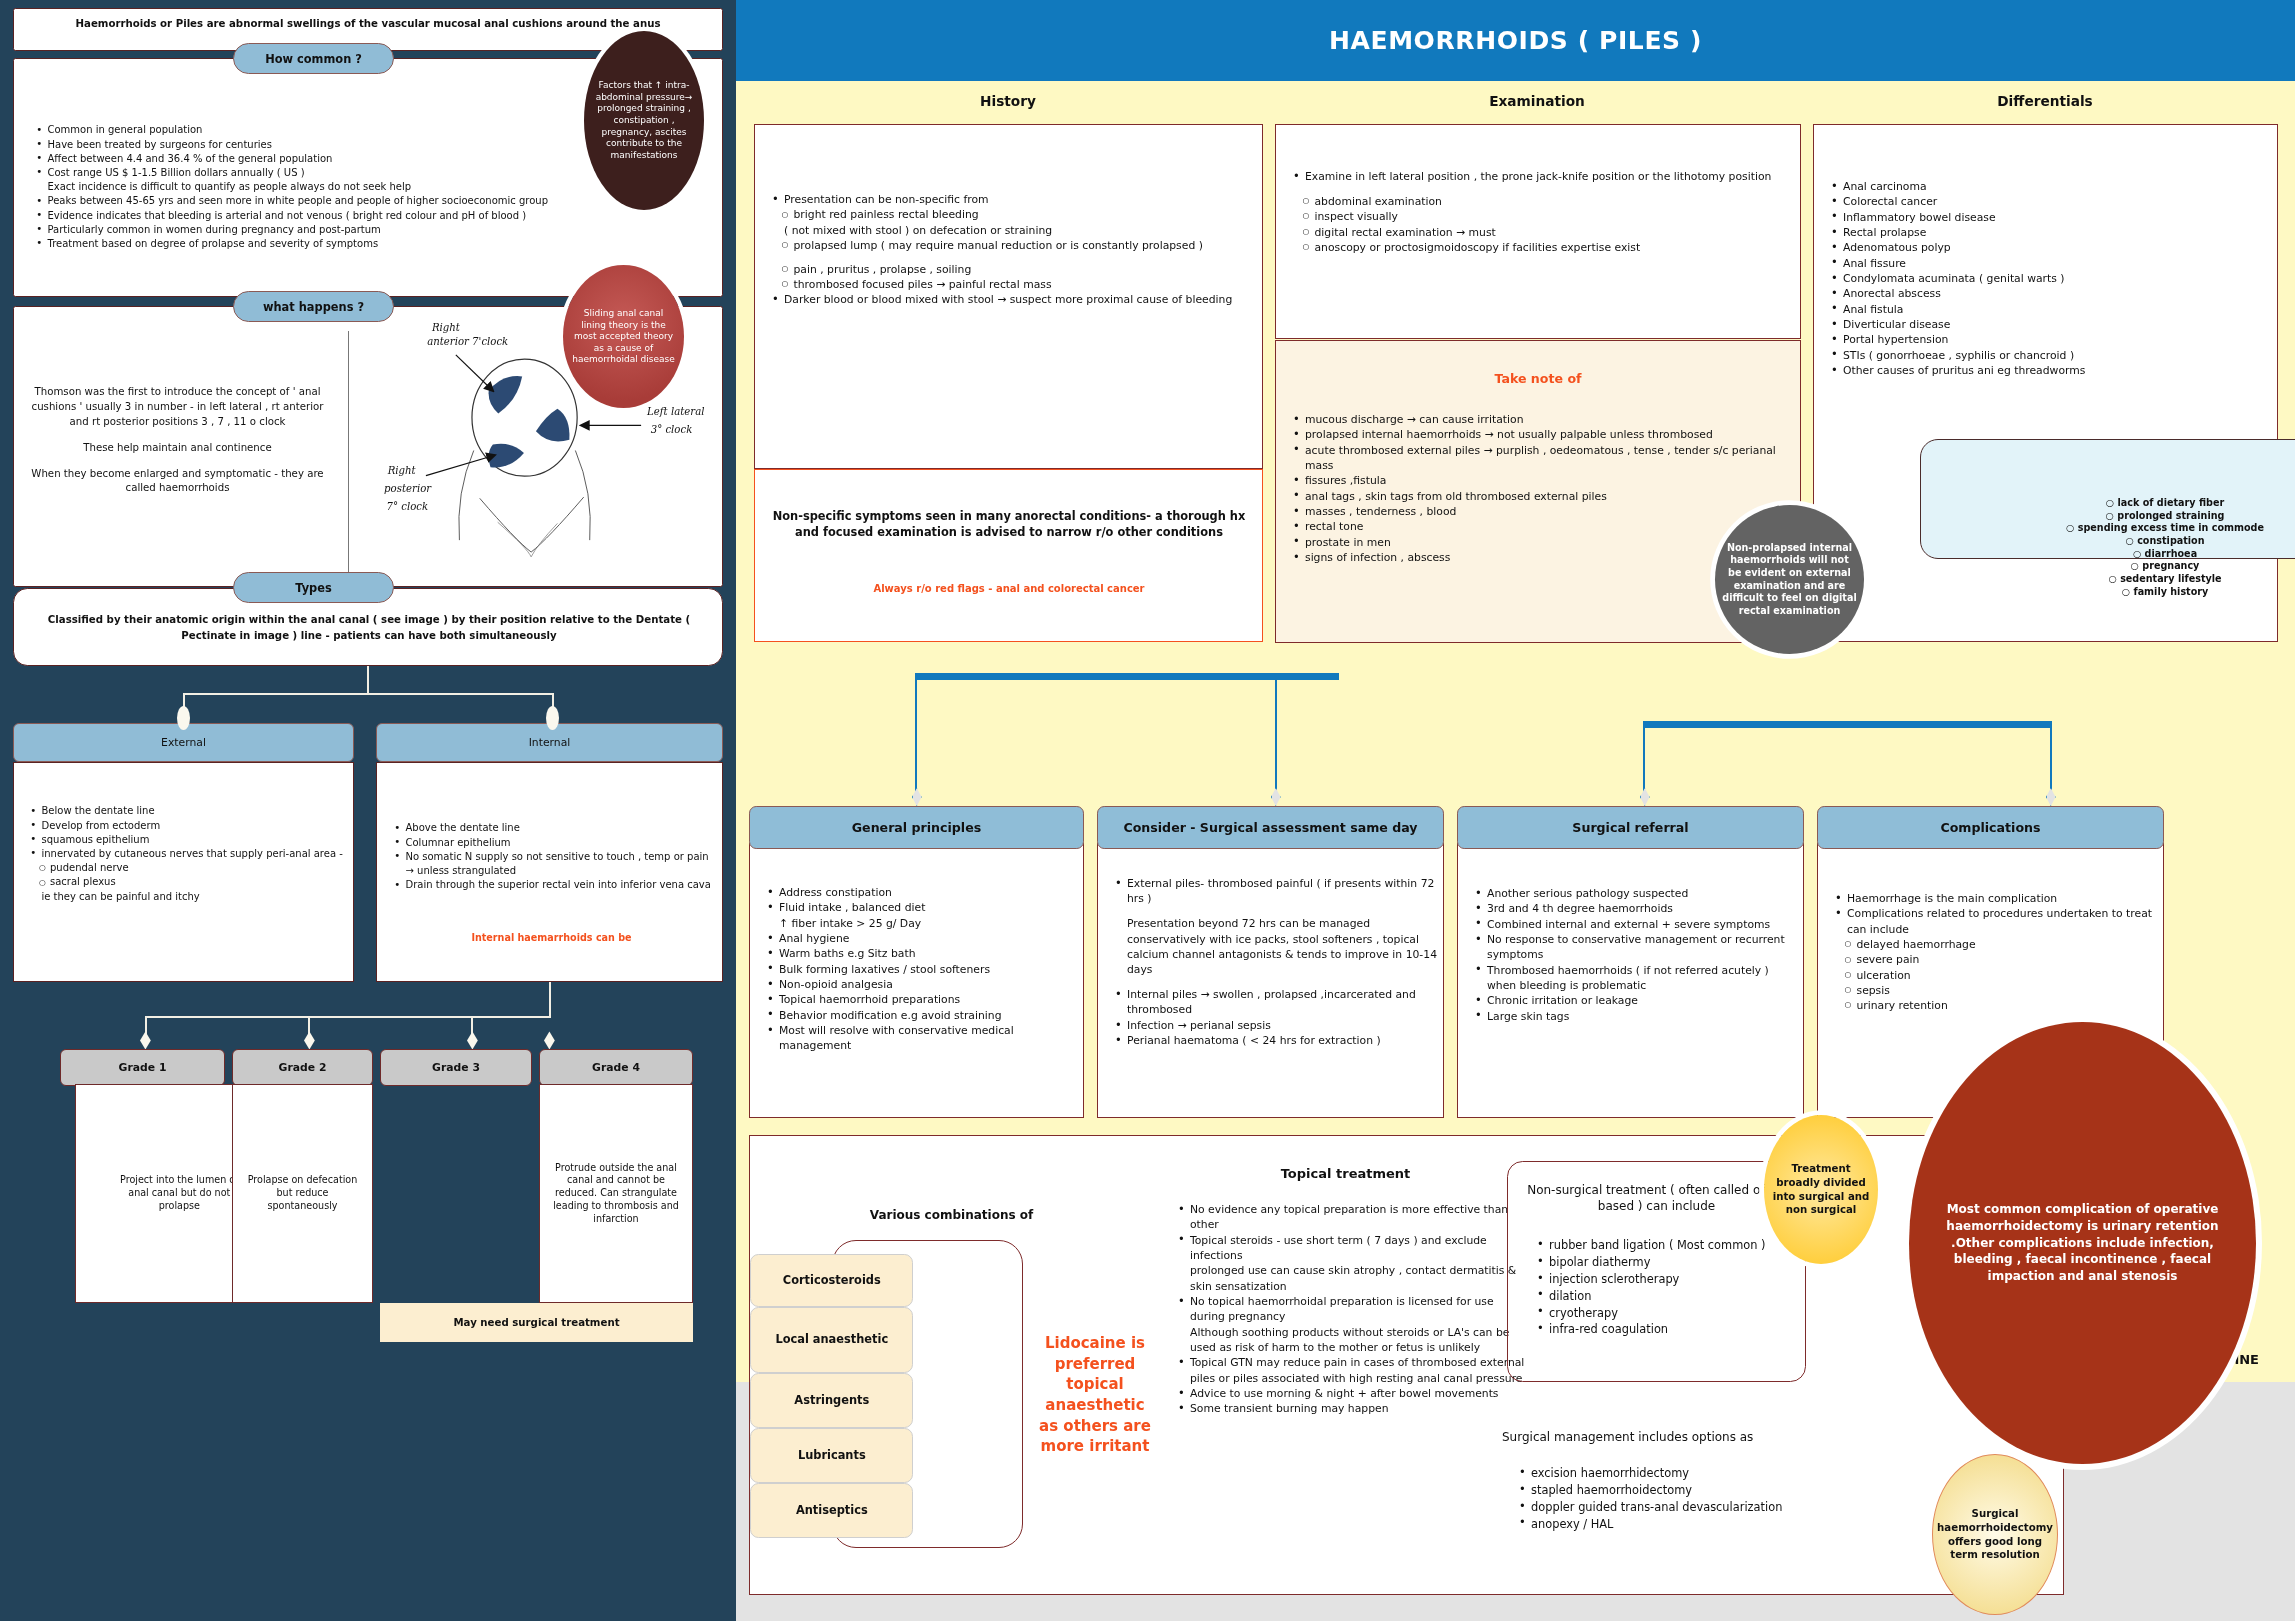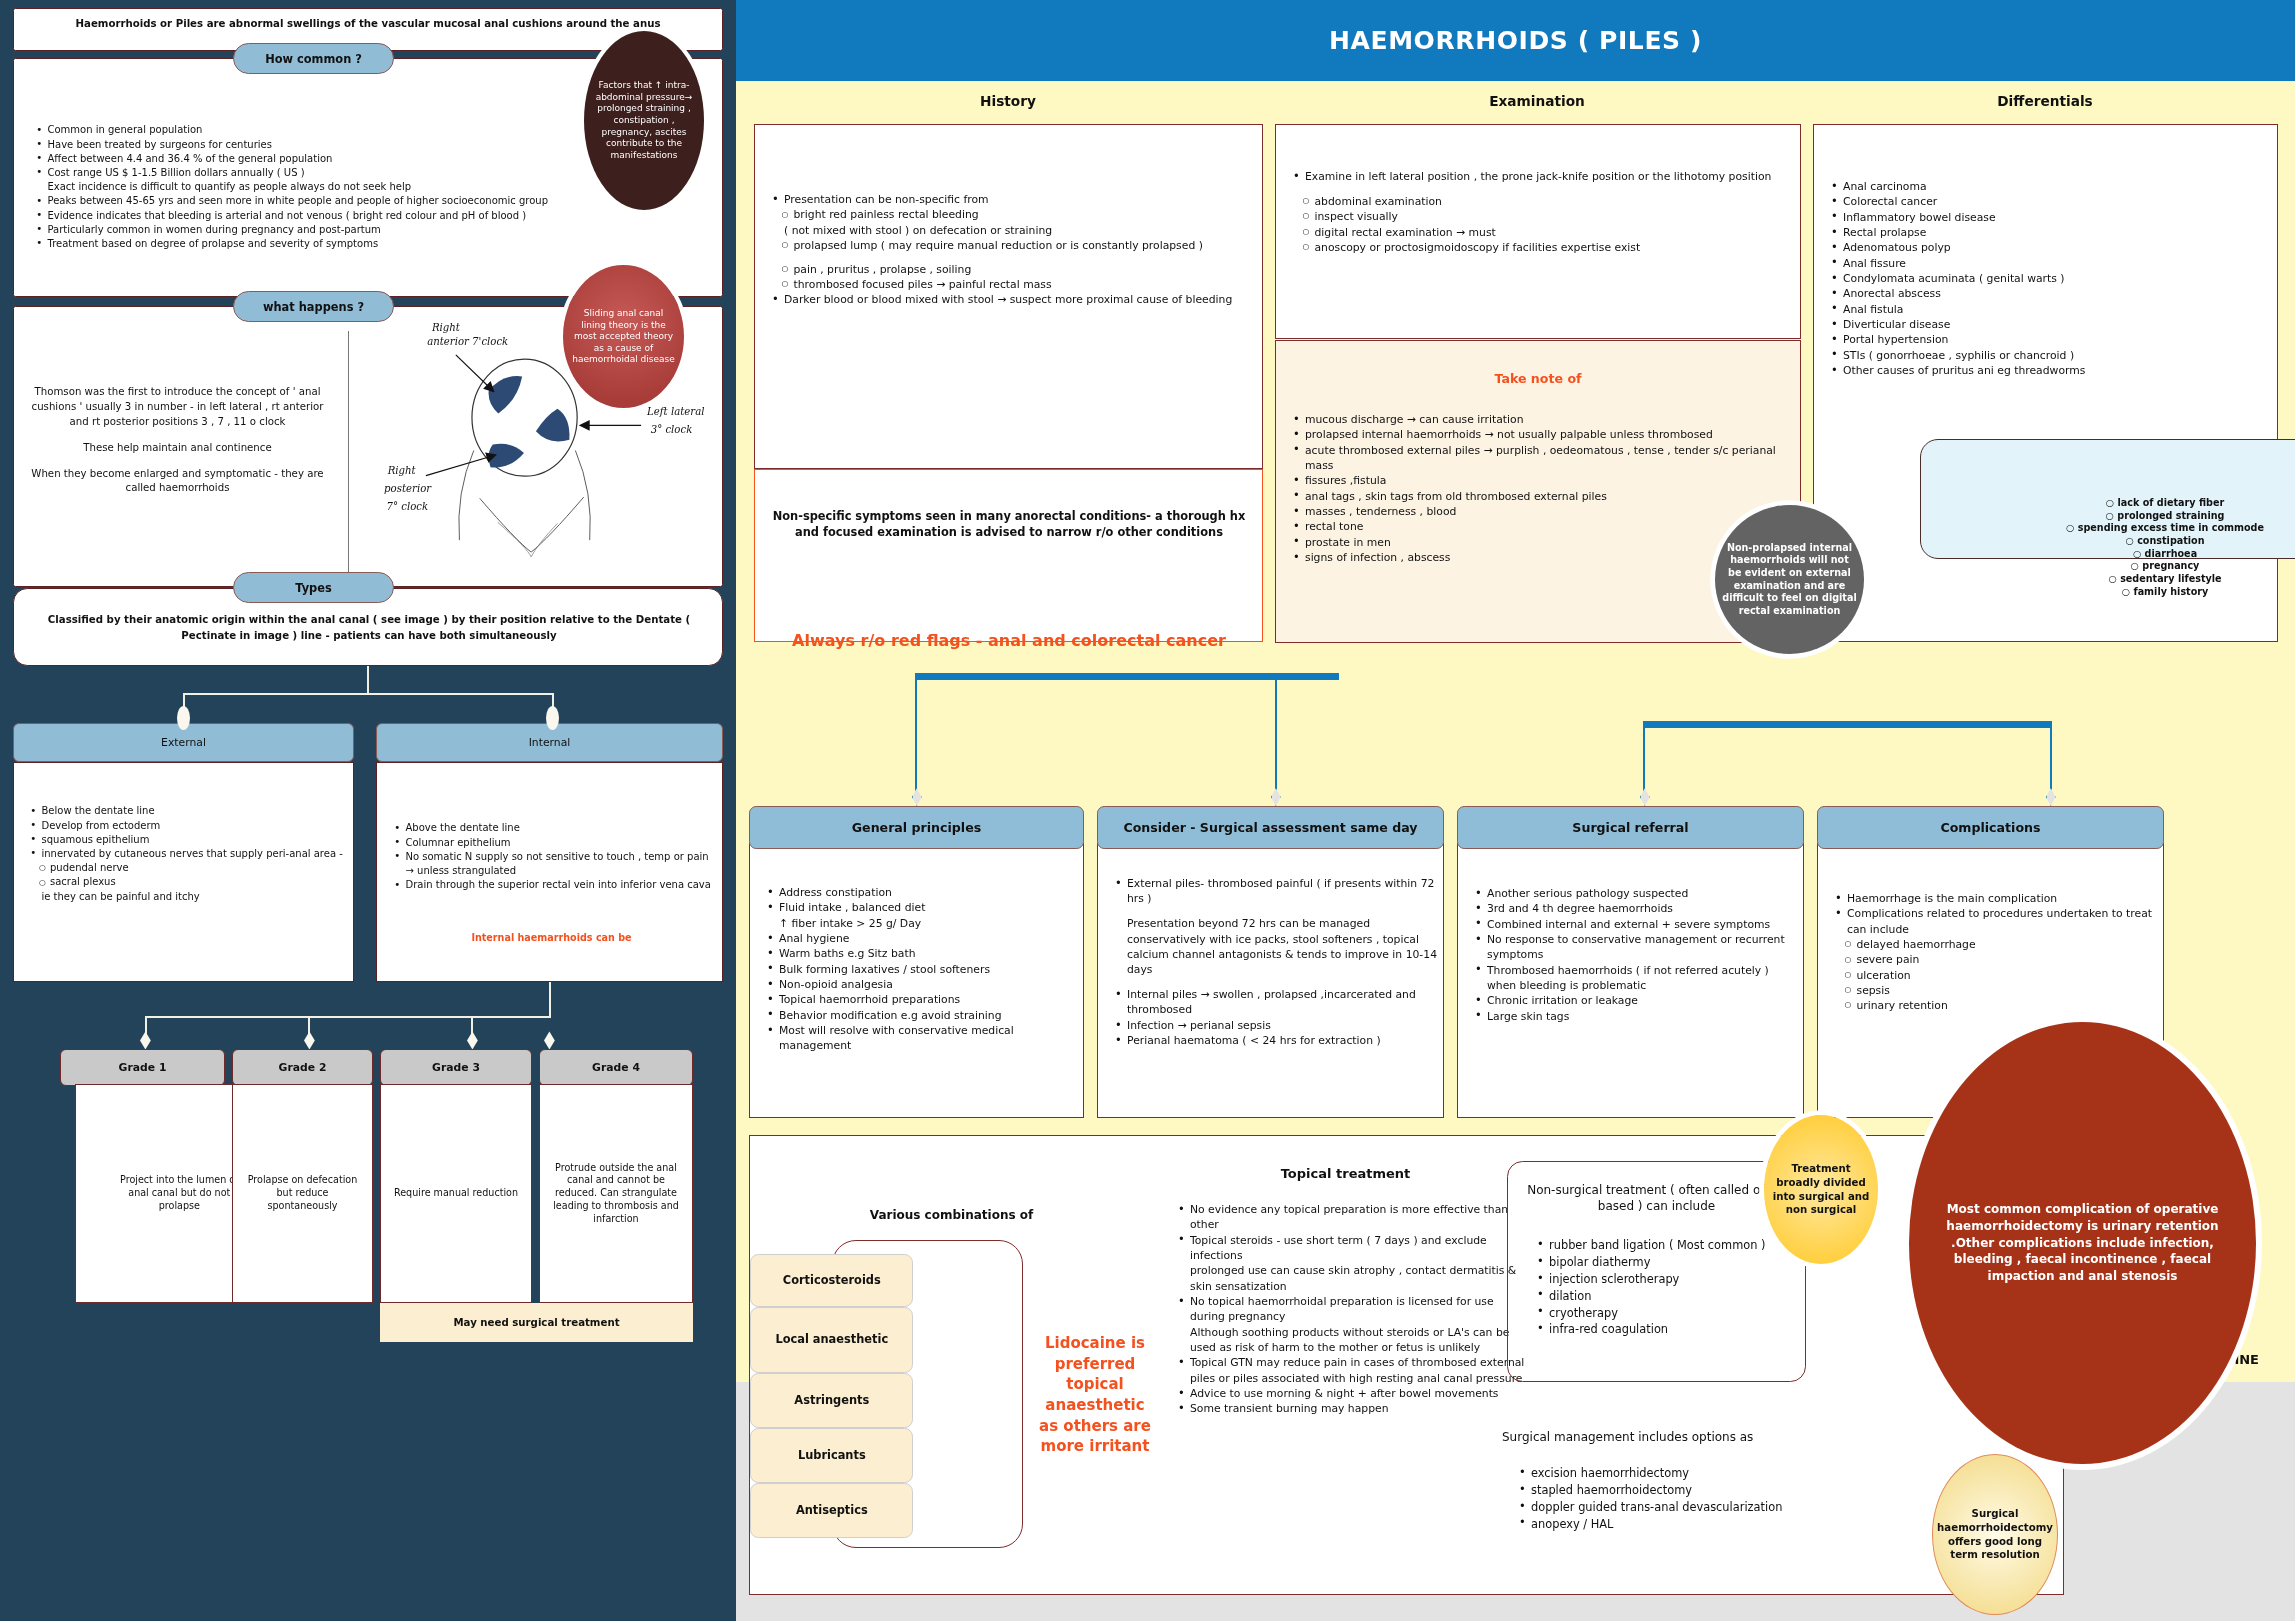--- a/index.html
+++ b/index.html
@@ -364,21 +364,20 @@
       <div class="dia" style="left:454px; top:1023px;"></div>
       <div class="dia" style="left:531px; top:1023px;"></div>
 
       <div class="grade-head" style="left:47px; top:1041px; width:165px;">Grade 1</div>
       <div class="grade-head" style="left:219px; top:1041px; width:141px;">Grade 2</div>
       <div class="grade-head" style="left:367px; top:1041px; width:152px;">Grade 3</div>
       <div class="grade-head" style="left:526px; top:1041px; width:154px;">Grade 4</div>
 
       <div class="grade-body" style="left:62px; top:1076px; width:180px; height:219px;padding-left:37px;">Project into the lumen of anal canal but do not prolapse</div>
       <div class="grade-body" style="left:219px; top:1076px; width:141px; height:219px;">Prolapse on defecation but reduce spontaneously</div>
-      <div class="grade-body" style="left:367px; top:1076px; width:152px; height:219px;">Require manual reduction</div>
       <div class="grade-body" style="left:526px; top:1076px; width:154px; height:219px;">Protrude outside the anal canal and cannot be reduced. Can strangulate leading to thrombosis and infarction</div>
       <div id="may-need" style="left:367px; top:1295px; width:313px; height:39px;">May need surgical treatment</div>
     </div>
   </div>
 
   <div class="right">
 
     <div id="header-bar">
       <span id="header-title">HAEMORRHOIDS ( PILES )</span>
     </div>
@@ -392,21 +391,21 @@
       <li>Presentation can be non-specific from</li>
       <li class="sub">bright red painless rectal bleeding</li>
       <li class="cont">( not mixed with stool ) on defecation or straining</li>
       <li class="sub">prolapsed lump ( may require manual reduction or is constantly prolapsed )</li>
       <li class="sub" style="margin-top:8.4px;">pain , pruritus , prolapse , soiling</li>
       <li class="sub">thrombosed focused piles → painful rectal mass</li>
       <li>Darker blood or blood mixed with stool → suspect more proximal cause of bleeding</li>
     </ul>
     <div class="col-card" style="left:18px; top:469px; width:509px; height:173px; border:0.9px solid #f4511e;"></div>
     <div style="position:absolute; left:29px; top:508px; width:488px; text-align:center; font-weight:bold; font-size:11.4px; line-height:1.42; color:#111;">Non-specific symptoms seen in many anorectal conditions- a thorough hx and focused examination is advised to narrow r/o other conditions</div>
-    <div class="note-red" style="position:absolute; left:29px; top:583px; width:488px; text-align:center; font-size:16px;margin-top:48px;">Always r/o red flags - anal and colorectal cancer</div>
+    <div class="note-red" style="position:absolute; left:29px; top:583px; width:488px; text-align:center; font-size:10px;">Always r/o red flags - anal and colorectal cancer</div>
 
     <div class="col-card" style="left:539px; top:124px; width:526px; height:215px;"></div>
     <ul class="rlist" style="position:absolute; left:551px; top:169px; width:507px;">
       <li>Examine in left lateral position , the prone jack-knife position or the lithotomy position</li>
       <li class="sub" style="margin-top:9.6px;">abdominal examination</li>
       <li class="sub">inspect visually</li>
       <li class="sub">digital rectal examination → must</li>
       <li class="sub">anoscopy or proctosigmoidoscopy if facilities expertise exist</li>
     </ul>
     <div class="col-card cream" style="left:539px; top:340px; width:526px; height:303px;"></div>

